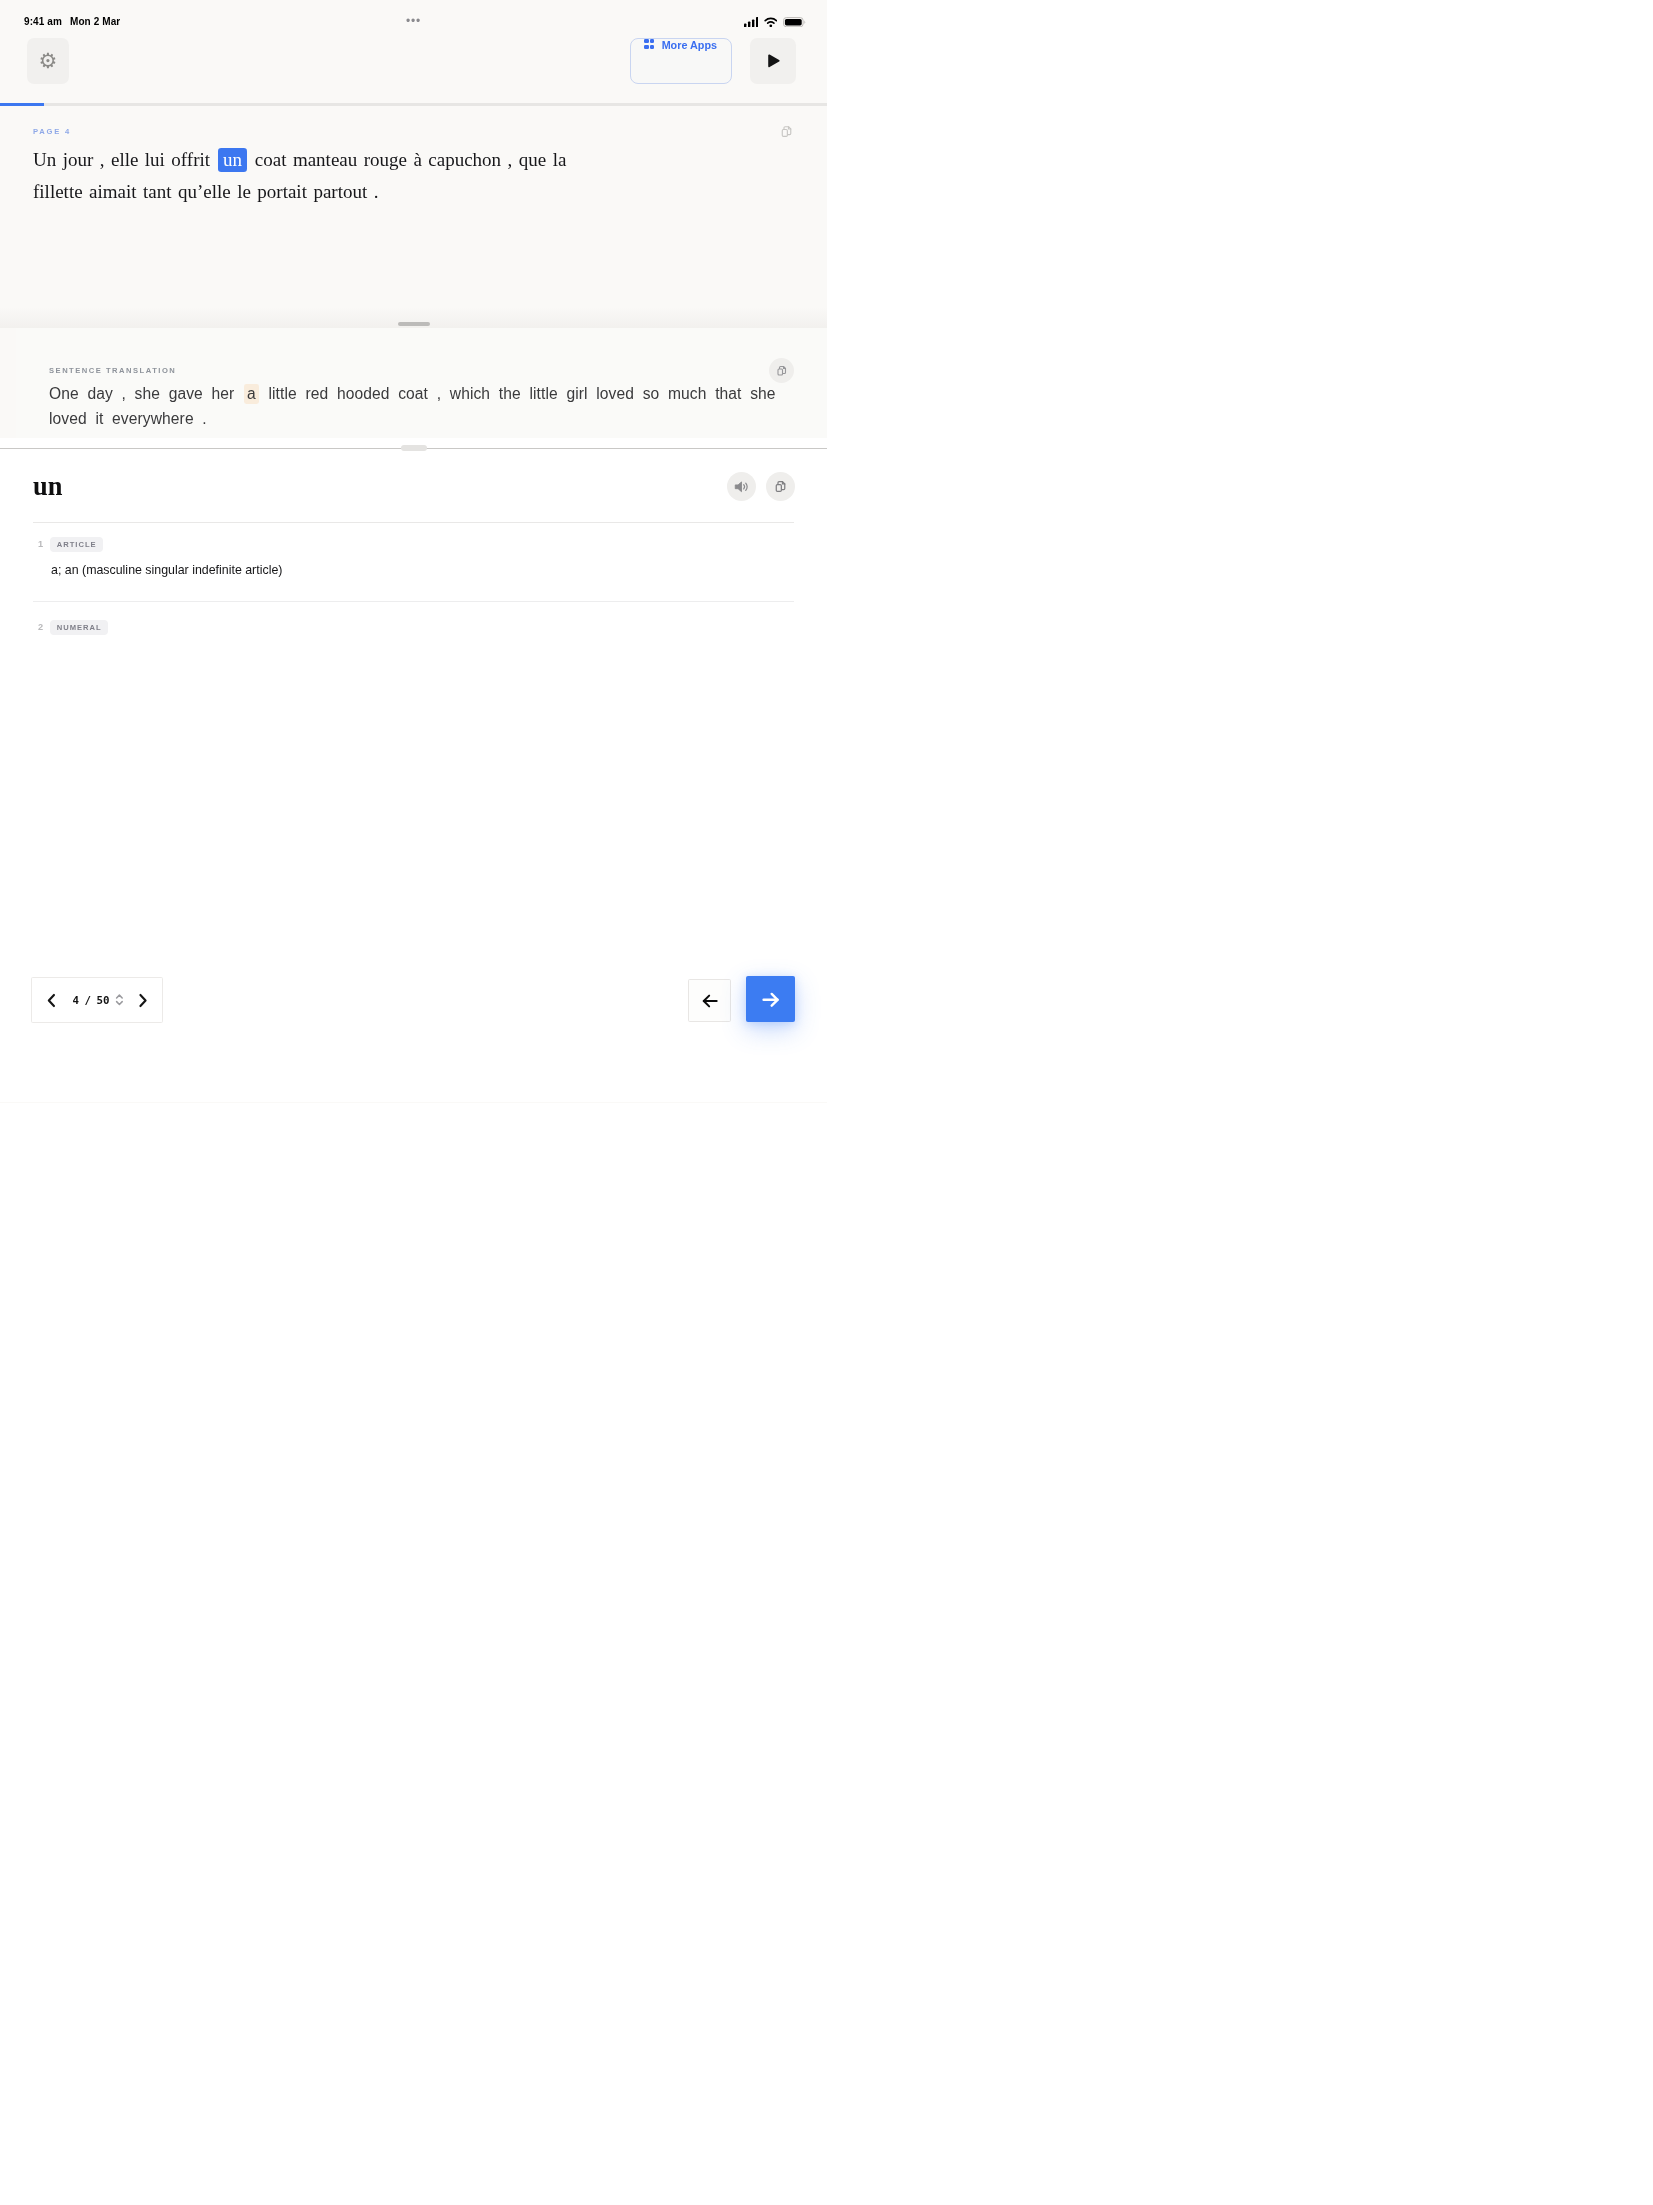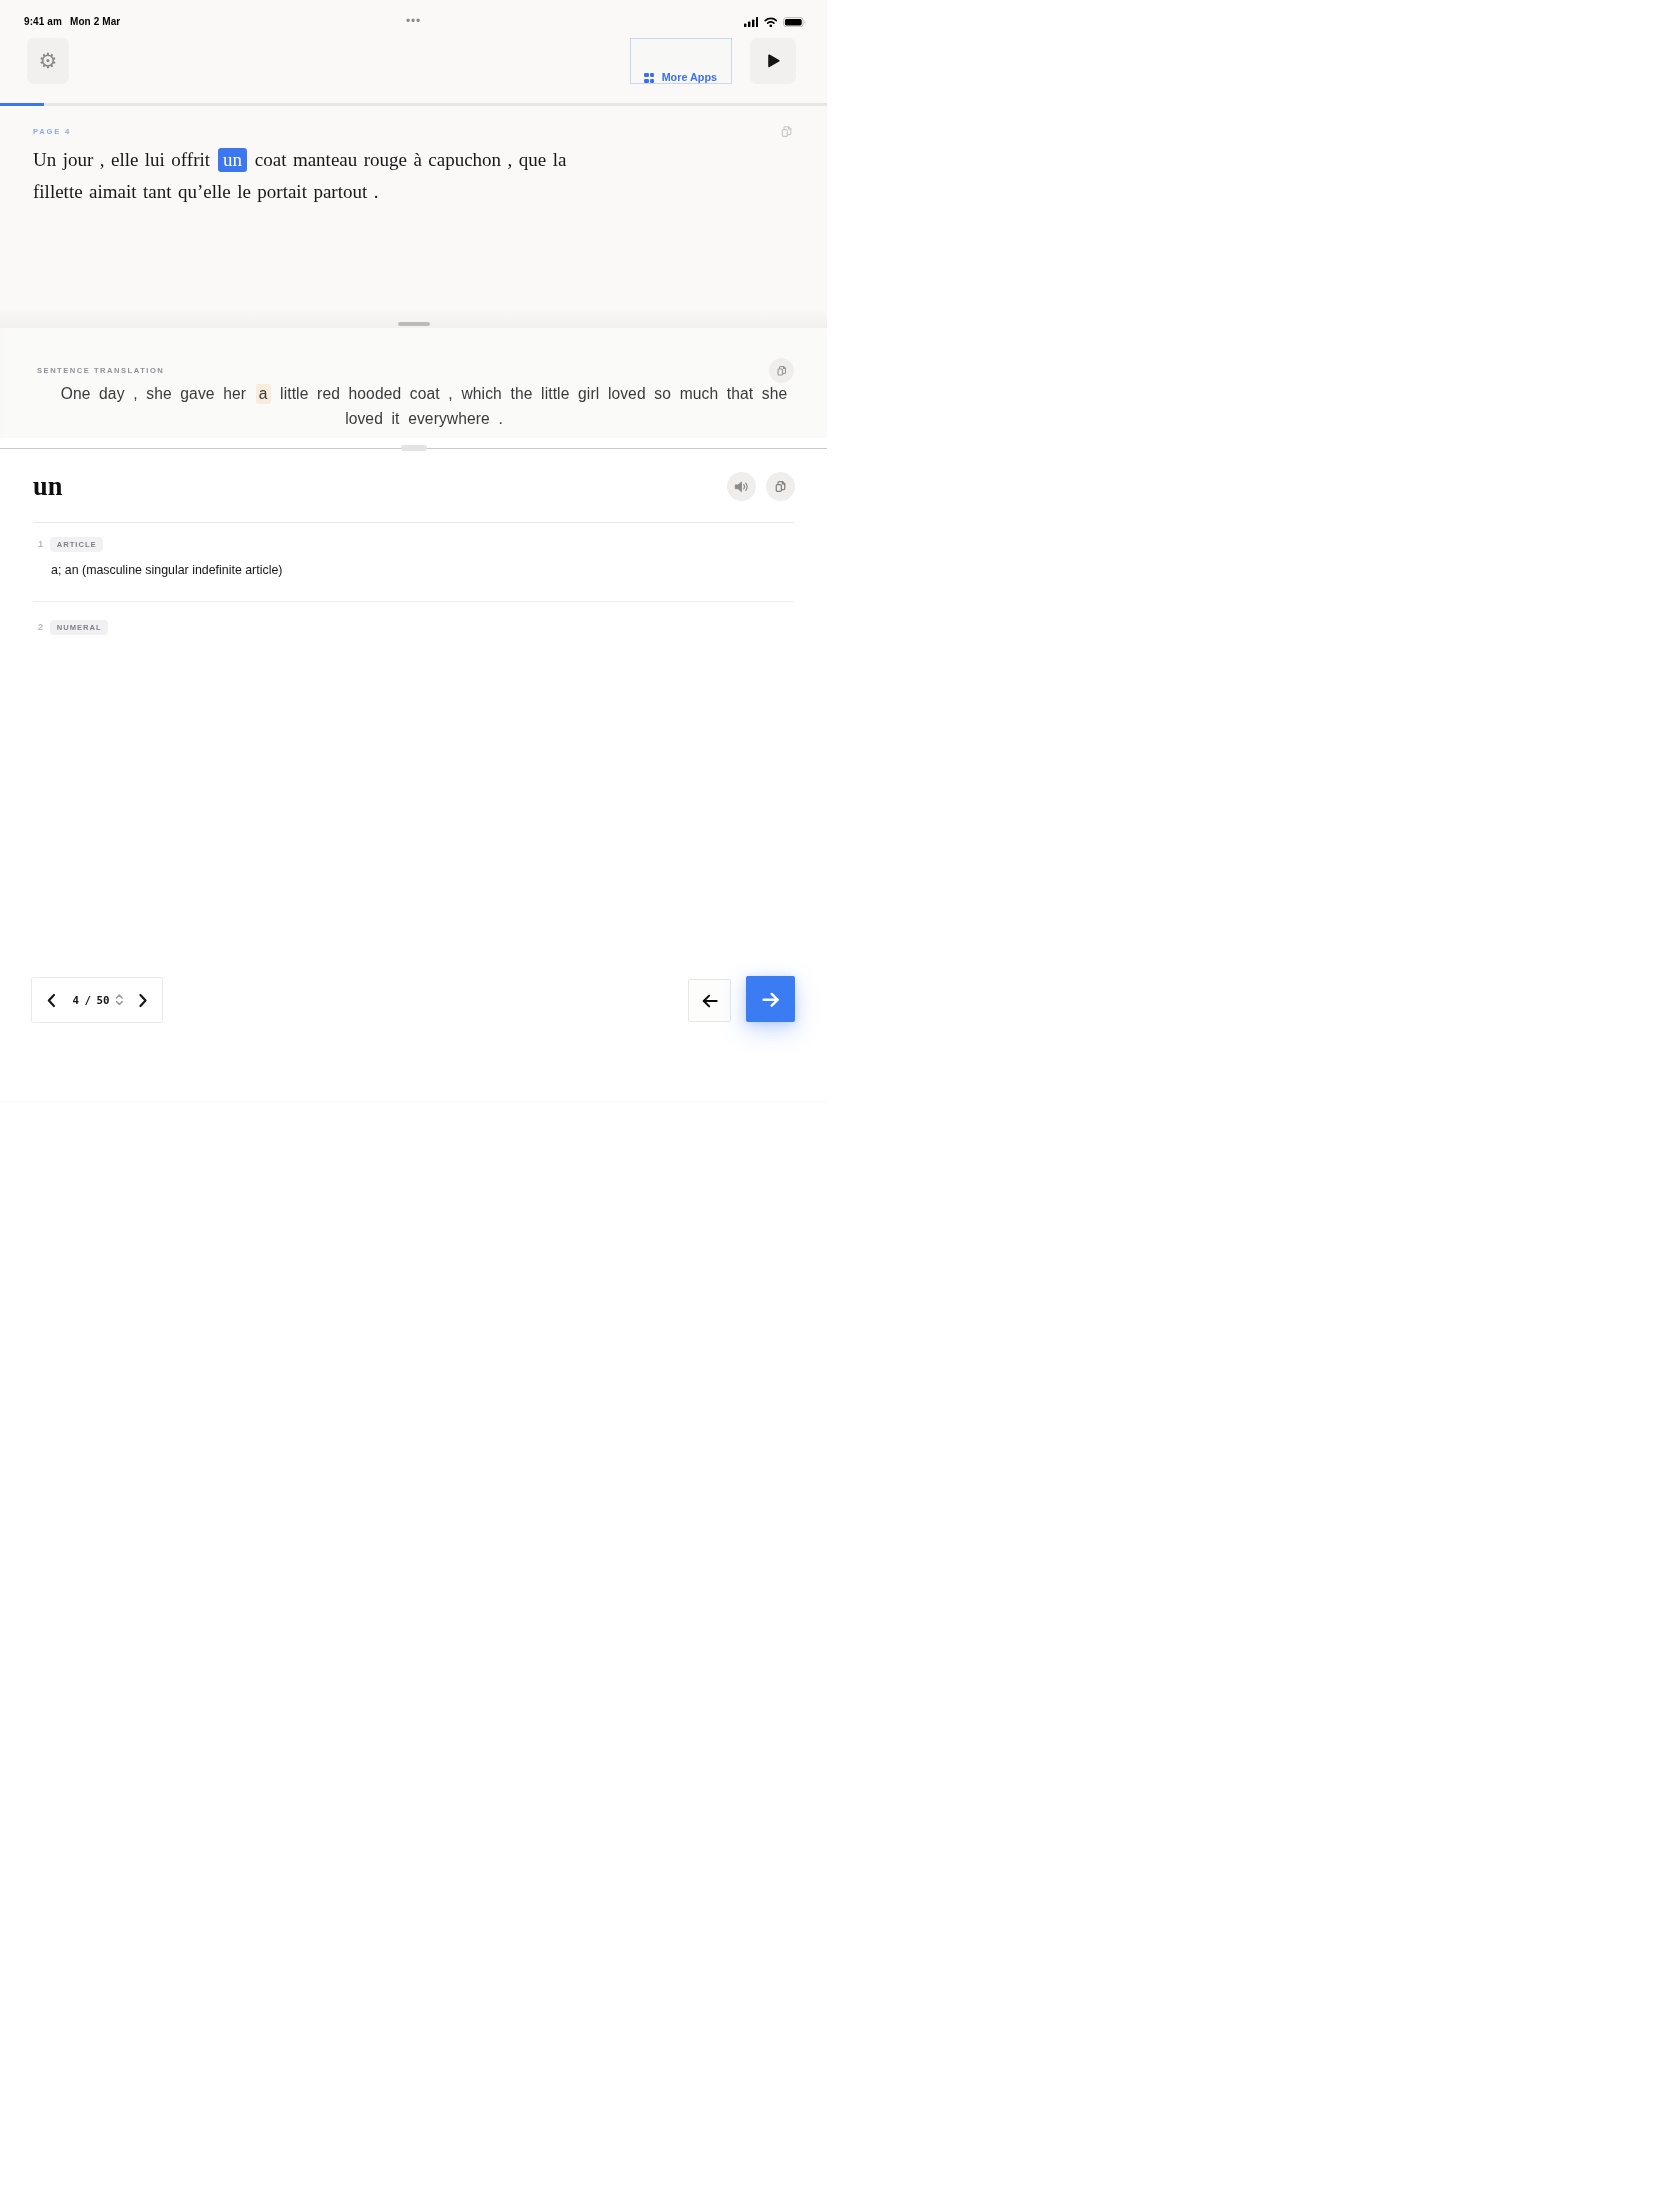--- a/index.html
+++ b/index.html
@@ -13,22 +13,22 @@
   .status-left .date{margin-left:8px;font-weight:600;}
   .status-center{position:absolute;left:0;right:0;top:1.6px;text-align:center;color:#8a8a8e;font-size:12px;letter-spacing:0.8px;}
   .status-right{position:absolute;right:21px;top:4.8px;display:flex;align-items:center;gap:5.6px;}
 
   
   .toolbar{position:absolute;top:38px;left:27px;right:31px;height:46px;}
   .gear-btn{position:absolute;left:0;top:0;width:42px;height:46px;border:none;
             background:#f1f0ee;border-radius:7.2px;display:flex;align-items:center;justify-content:center;
             font-size:21px;color:#8b8a87;font-family:"DejaVu Sans",sans-serif;cursor:pointer;}
   .toolbar-right{position:absolute;right:0;top:0;display:flex;gap:18.4px;height:46px;}
-  .more-apps-btn{display:flex;align-items:flex-end;gap:7.2px;padding:0 13.6px;background:#f8f8f7;
-                 border:1.2px solid #c9d5f1;border-radius:0;color:#3b6ff0;font-weight:700;
+  .more-apps-btn{display:flex;align-items:flex-start;gap:7.2px;padding:0 13.6px;background:#f8f8f7;
+                 border:1.2px solid #c9d5f1;border-radius:8px;color:#3b6ff0;font-weight:700;
                  font-size:10.8px;font-family:inherit;cursor:pointer;}
   .grid-icon{display:grid;grid-template-columns:4.4px 4.4px;grid-template-rows:4.4px 4.4px;gap:1.4px;}
   .grid-icon i{background:#3b6ff0;border-radius:1.2px;}
   .play-btn{width:46px;height:46px;background:#f1f0ee;border:none;border-radius:7.2px;
             display:flex;align-items:center;justify-content:center;cursor:pointer;}
 
   
   .progress{position:absolute;top:103px;left:0;right:0;height:2.8px;background:#e7e6e4;}
   .progress-fill{height:100%;background:#3c77f0;}
 
@@ -41,21 +41,21 @@
   .page-label{color:#8fa9e8;font-size:7.6px;font-weight:700;letter-spacing:1.8px;}
   .icon-btn-plain{background:none;border:none;padding:0;cursor:pointer;line-height:0;}
   .french{position:absolute;top:38px;left:33px;right:16px;margin:0;
           font-family:"Liberation Serif","DejaVu Serif",serif;font-size:19px;line-height:32px;
           color:#17171a;white-space:nowrap;word-spacing:.09em;}
   .hl-blue{background:#3c77f0;color:#fff;border-radius:3.2px;padding:0.8px 4.8px 2.4px;margin:0 1.6px;}
   .drag-handle{position:absolute;left:50%;transform:translateX(-50%);width:32px;height:3.6px;
                border-radius:2px;background:#bcbbb9;bottom:2.4px;z-index:2;cursor:row-resize;}
 
   
-  .translation-section{position:absolute;top:328px;left:4px;right:0;height:111px;background:#fafaf8;text-align:center;}
+  .translation-section{position:absolute;top:328px;left:16px;right:0;height:111px;background:#fafaf8;}
   .trans-head{top:30px;}
   .trans-label{color:#8e939b;font-size:7.6px;font-weight:700;letter-spacing:1.5px;}
   .circle-btn{border:none;background:#efeeec;border-radius:50%;display:flex;align-items:center;
               justify-content:center;cursor:pointer;padding:0;}
   .circle-sm{width:25px;height:25px;}
   .circle-lg{width:29px;height:29px;}
   .english{position:absolute;top:53px;left:33px;right:16px;margin:0;font-size:15.6px;line-height:25px;
            color:#3a3a3c;white-space:nowrap;word-spacing:.27em;letter-spacing:0.1px;}
   .hl-peach{background:#f9ecdc;border-radius:2.4px;padding:0.8px 3.2px 1.6px;margin:0 0.8px;}
 

